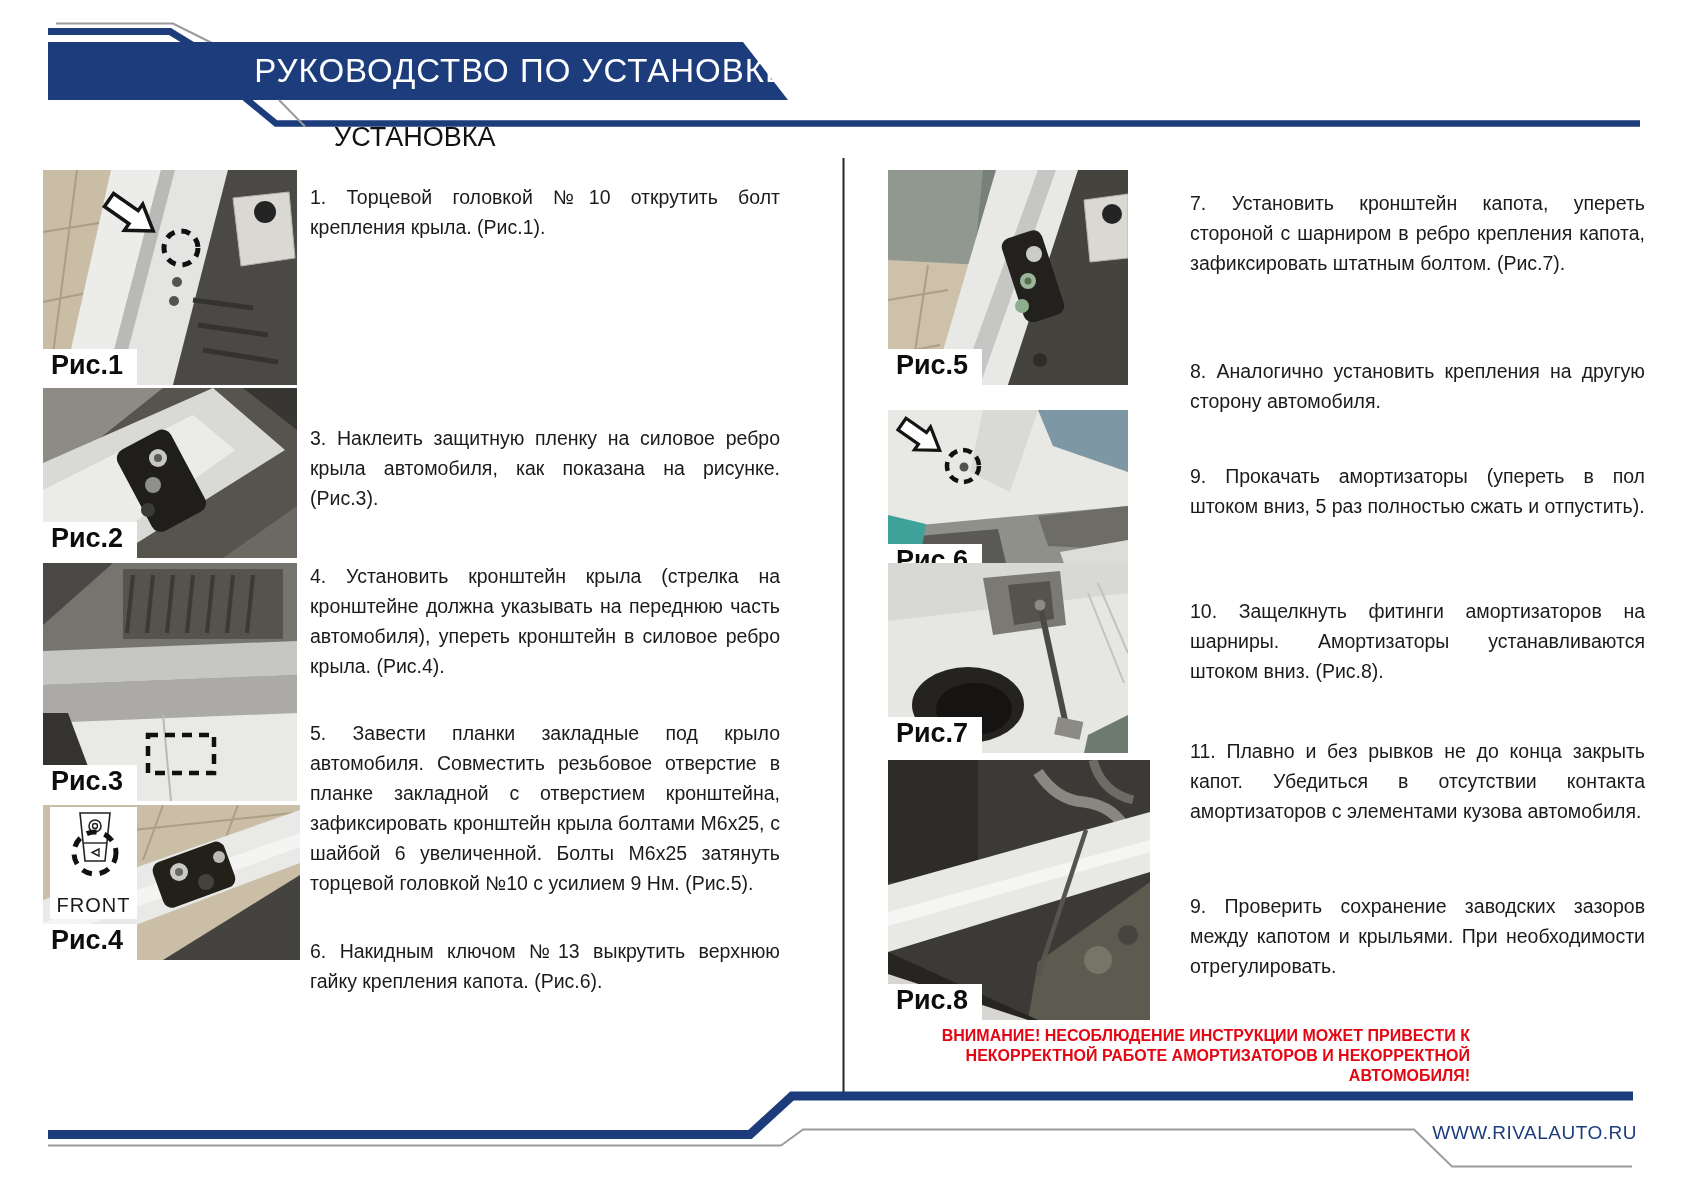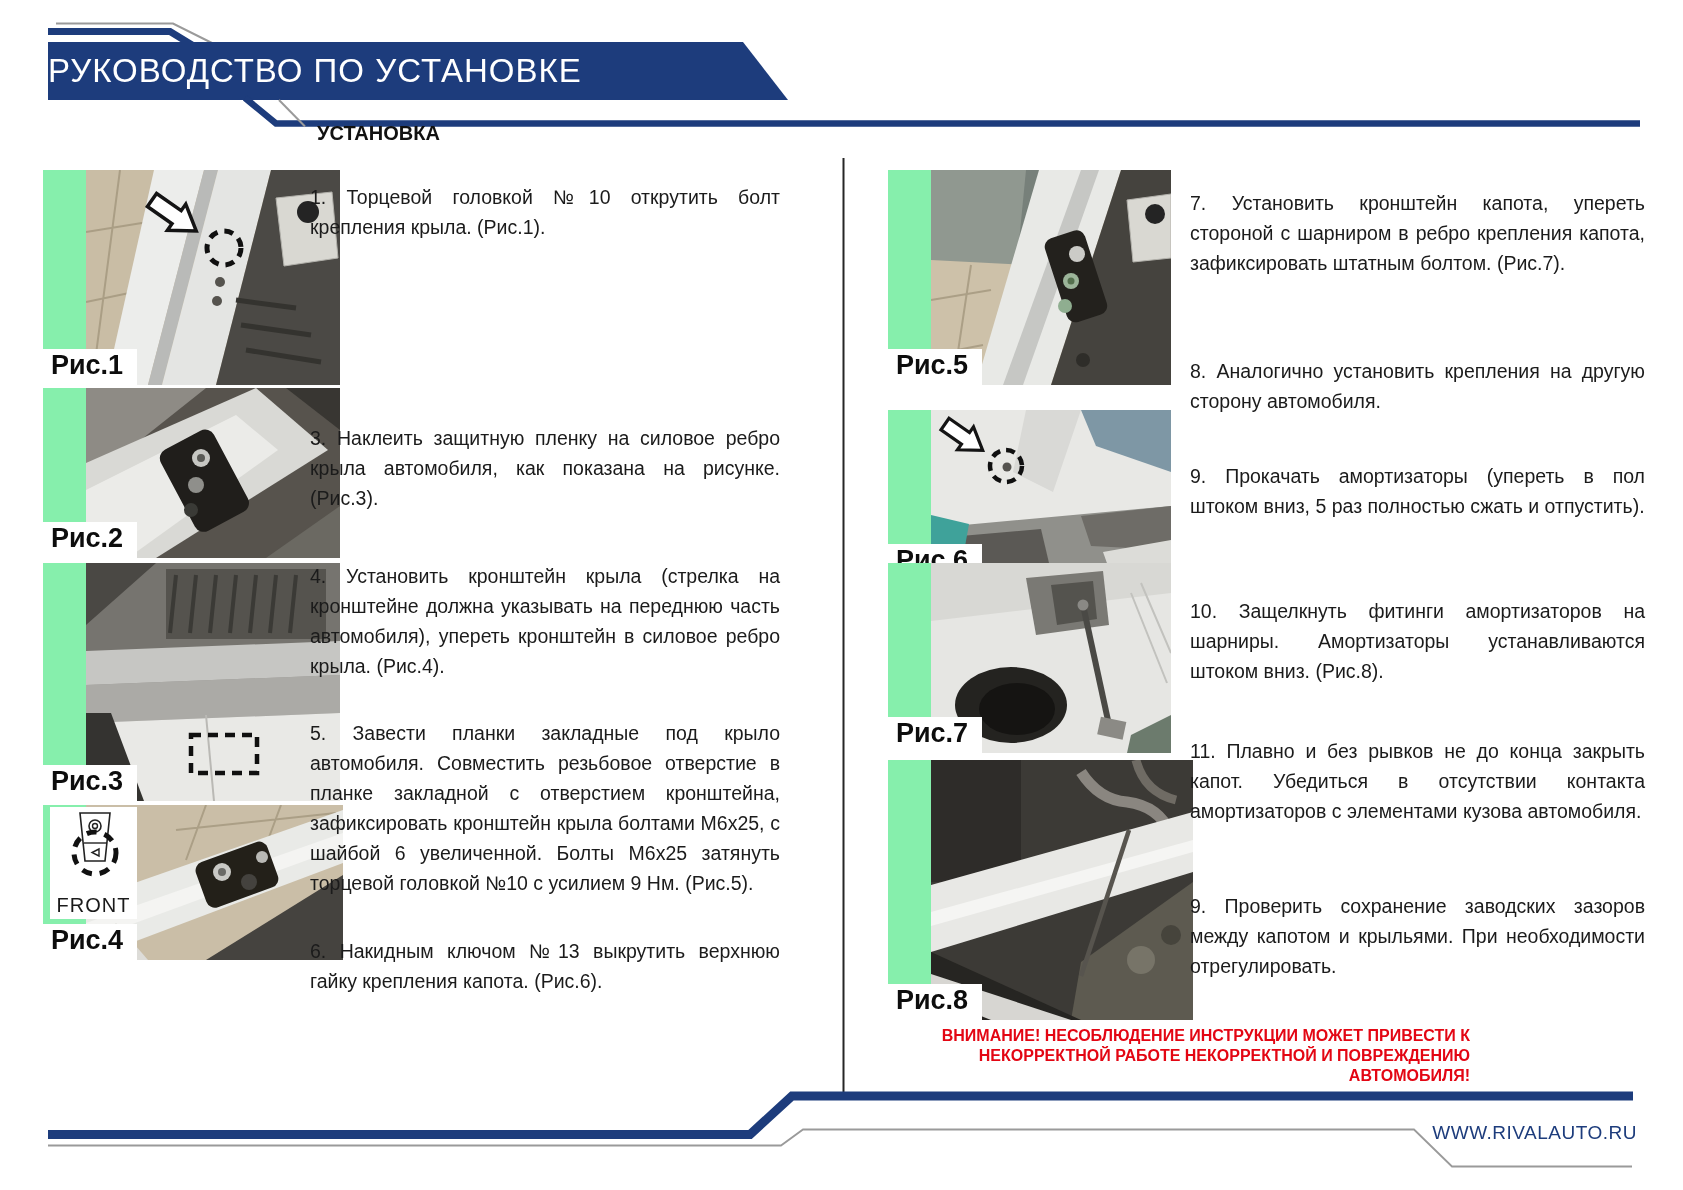--- a/index.html
+++ b/index.html
@@ -1,25 +1,25 @@
 <!DOCTYPE html>
 <html><head>
 <meta charset="utf-8">
 <style>
   html,body{margin:0;padding:0;background:#ffffff;}
   .page{position:relative;width:1683px;height:1190px;background:#fff;overflow:hidden;
         font-family:"Liberation Sans","DejaVu Sans",sans-serif;}
   .chrome{position:absolute;left:0;top:0;z-index:0;}
   .banner-title{position:absolute;left:48px;top:42px;width:740px;height:58px;line-height:58px;
-        text-align:left;color:#ffffff;font-size:33px;font-weight:500;letter-spacing:1px;z-index:2;}
-  .section-title{position:absolute;left:317px;top:122px;font-size:20px;font-weight:700;color:#111;z-index:2;}
+        text-align:right;color:#ffffff;font-size:33px;font-weight:500;letter-spacing:1px;z-index:2;}
+  .section-title{position:absolute;left:334px;top:122px;font-size:27px;font-weight:400;color:#111;z-index:2;}
   .step{position:absolute;left:310px;width:470px;font-size:19.5px;line-height:30px;
         text-align:justify;color:#1b1b1b;z-index:2;}
   .step.right{left:1190px;width:455px;}
-  .photo{position:absolute;overflow:hidden;z-index:1;background:#86efac;padding-left:43px;}
+  .photo{position:absolute;overflow:hidden;z-index:1;background:#a16207;}
   .figcap{position:absolute;left:0;bottom:0;background:#ffffff;font-weight:700;font-size:27px;
         color:#0d0d0d;padding:1px 14px 4px 8px;line-height:1.15;z-index:3;}
   .front-box{position:absolute;left:7px;top:2px;width:87px;height:112px;background:#ffffff;z-index:3;}
   .front-label{position:absolute;left:0;bottom:2px;width:100%;text-align:center;font-size:20px;
         color:#1a1a1a;letter-spacing:1px;margin-top:33px;}
   .warning{position:absolute;left:870px;top:1026px;width:600px;text-align:right;
         font-size:16px;line-height:20px;font-weight:700;z-index:2;}
   .website{position:absolute;left:1350px;top:1122px;width:287px;text-align:right;
         font-size:19px;font-weight:400;letter-spacing:0.5px;z-index:2;}
 </style>
@@ -220,19 +220,19 @@
       <circle cx="240" cy="175" r="10" fill="#46443c"></circle>
       <line x1="198" y1="70" x2="150" y2="216" stroke="#57544e" stroke-width="4.5"></line>
       <polygon points="0,192 150,260 0,260" fill="#262522"></polygon>
       <polygon points="0,214 140,260 60,260 0,236" fill="#d7d6d2"></polygon>
     </svg>
     <div class="figcap">Рис.8</div>
   </div>
 
   <div class="warning" style="color: rgb(227, 6, 19);">
     <div>ВНИМАНИЕ! НЕСОБЛЮДЕНИЕ ИНСТРУКЦИИ МОЖЕТ ПРИВЕСТИ К</div>
-    <div>НЕКОРРЕКТНОЙ РАБОТЕ НЕКОРРЕКТНОЙ И ПОВРЕЖДЕНИЮ</div>
+    <div>НЕКОРРЕКТНОЙ РАБОТЕ АМОРТИЗАТОРОВ И НЕКОРРЕКТНОЙ</div>
     <div>АВТОМОБИЛЯ!</div>
   </div>
 
   <div class="website" style="color: rgb(29, 60, 124);">WWW.RIVALAUTO.RU</div>
 
 </div>
 
 </body></html>

